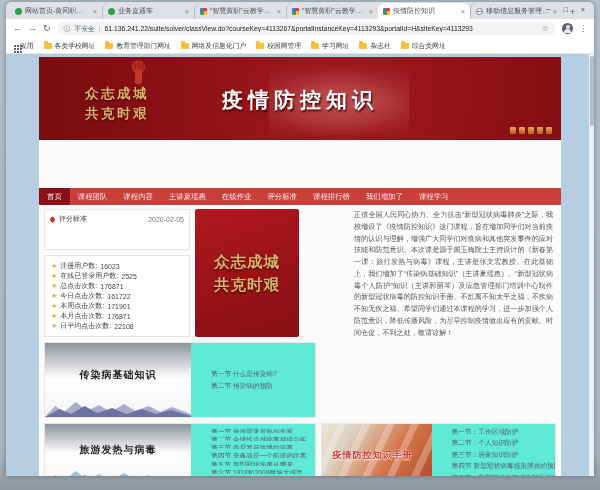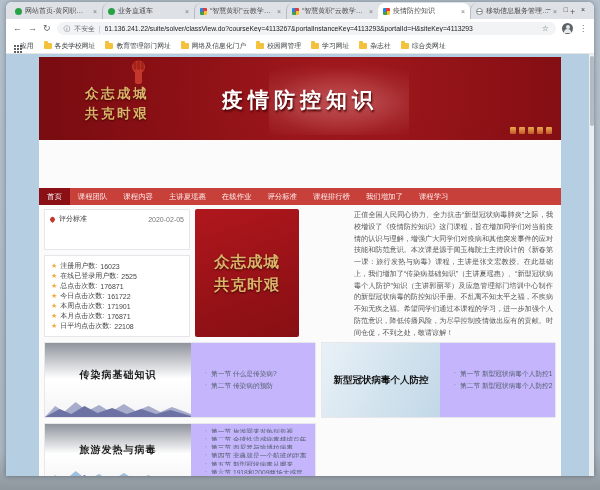--- a/index.html
+++ b/index.html
@@ -92,21 +92,21 @@
   .star-icon::before { content:"★"; color:#f2a93b; font-size:7px; }
   .poster { width:104px; border-radius:2px; background:linear-gradient(160deg, #b0171d 0%, #921116 70%, #871014 100%);
             display:flex; flex-direction:column; justify-content:center; align-items:center;
             color:#d9b469; font-weight:bold; font-size:15.5px; letter-spacing:1px; line-height:1.5;
             text-shadow:0 1px 2px #3d0406; }
   .introtext { flex:1; font-size:7.1px; color:#555; line-height:1.66; text-align:justify; padding:1px 3px 0 2px;margin-left:48px; }
 
   
   .cards { display:flex; flex-direction:column; gap:5px; }
   .crow { display:flex; gap:5px; }
-  .card { background:#c4b5fd; border:1px solid #e7e7ec; display:flex; overflow:hidden; }
+  .card { background:#5eead4; border:1px solid #e7e7ec; display:flex; overflow:hidden;justify-content:center; }
   .card-l { width:272px; }
   .card-r { flex:1; }
   .h76 { height:76px; } .h88 { height:64px; }
   .cimg { position:relative; flex:none; display:flex; align-items:center; justify-content:center; overflow:hidden; }
   .card-l .cimg { width:146px; } .card-r .cimg { width:118px; }
   .img-mountain { background:linear-gradient(#8f949c 0%, #ffffff 48%, #f4f4f6 100%); }
   .img-mountain .ctitle { color:#1d1d1d; font-weight:bold; font-size:10px; letter-spacing:1px; margin-bottom:10px; z-index:2; }
   .mtn { position:absolute; left:0; right:0; bottom:0; height:20px; width:100%; }
   .img-medical { background:linear-gradient(115deg, #e9f1f7 0%, #d2e3ee 55%, #c2d8e7 100%); }
   .img-medical .ctitle { color:#101010; font-weight:bold; font-size:9.5px; text-align:center; z-index:2; }
@@ -355,30 +355,20 @@
                   <path d="M0,20 L7,9 L13,15 L21,5 L29,14 L37,8 L45,15 L54,7 L62,14 L71,9 L79,15 L87,10 L100,17 L100,20 Z" fill="#9aa0c4" opacity="0.85"></path>
                   <path d="M0,20 L10,12 L18,17 L27,9 L36,16 L46,11 L56,17 L66,12 L76,17 L86,13 L100,19 L100,20 Z" fill="#6d72a4"></path>
                 </svg>
               </div>
               <div class="clist">
 
               <div class="chapter">第一节 什么是传染病?</div>
                   <div class="chapter">第二节 传染病的预防</div>
                 </div>
             </div>
-            <div class="card card-r h76">
-              <div class="cimg img-medical">
-                <span class="ctitle">新型冠状病毒个人防控</span>
-              </div>
-              <div class="clist">
-
-              <div class="chapter">第一节 新型冠状病毒个人防控1</div>
-                  <div class="chapter">第二节 新型冠状病毒个人防控2</div>
-                </div>
-            </div>
           </div>
           <div class="crow">
             <div class="card card-l h88">
               <div class="cimg img-mountain">
                 <span class="ctitle">旅游发热与病毒</span>
                 <svg class="mtn" viewBox="0 0 100 20" preserveAspectRatio="none">
                   <path d="M0,20 L7,9 L13,15 L21,5 L29,14 L37,8 L45,15 L54,7 L62,14 L71,9 L79,15 L87,10 L100,17 L100,20 Z" fill="#8fb6d8" opacity="0.85"></path>
                   <path d="M0,20 L10,12 L18,17 L27,9 L36,16 L46,11 L56,17 L66,12 L76,17 L86,13 L100,19 L100,20 Z" fill="#6d72a4"></path>
                 </svg>
               </div>
@@ -386,20 +376,33 @@
 
               <div class="chapter">第一节 旅游回来发热别忽视</div>
                   <div class="chapter">第二节 全球性流感病毒持续百年</div>
                   <div class="chapter">第三节 西尼罗与埃博拉病毒</div>
                   <div class="chapter">第四节 非典就是一个航班的距离</div>
                   <div class="chapter">第五节 新型冠状病毒从哪来</div>
                   <div class="chapter">第六节 1918和2009两场大感冒</div>
                   <div class="chapter">第七节 蚊虫叮咬小心登革热</div>
                 </div>
             </div>
+            <div class="card card-r h88">
+              <div class="cimg img-books">
+                <span class="ctitle">疫情防控知识手册</span>
+              </div>
+              <div class="clist">
+
+              <div class="chapter">第一节：工作区域防护</div>
+                  <div class="chapter">第二节：个人知识防护</div>
+                  <div class="chapter">第三节：居家知识防护</div>
+                  <div class="chapter">第四节 新型冠状病毒感染肺炎的预防</div>
+                  <div class="chapter">第五节：新型冠状病毒感染就医流程</div>
+                </div>
+            </div>
           </div>
         </div>
       </div>
 
       <div class="footer">
         <span>“智慧黄职”云教学平台</span>
         <span class="footer-link">免责声明</span>
       </div>
     </div>
 

